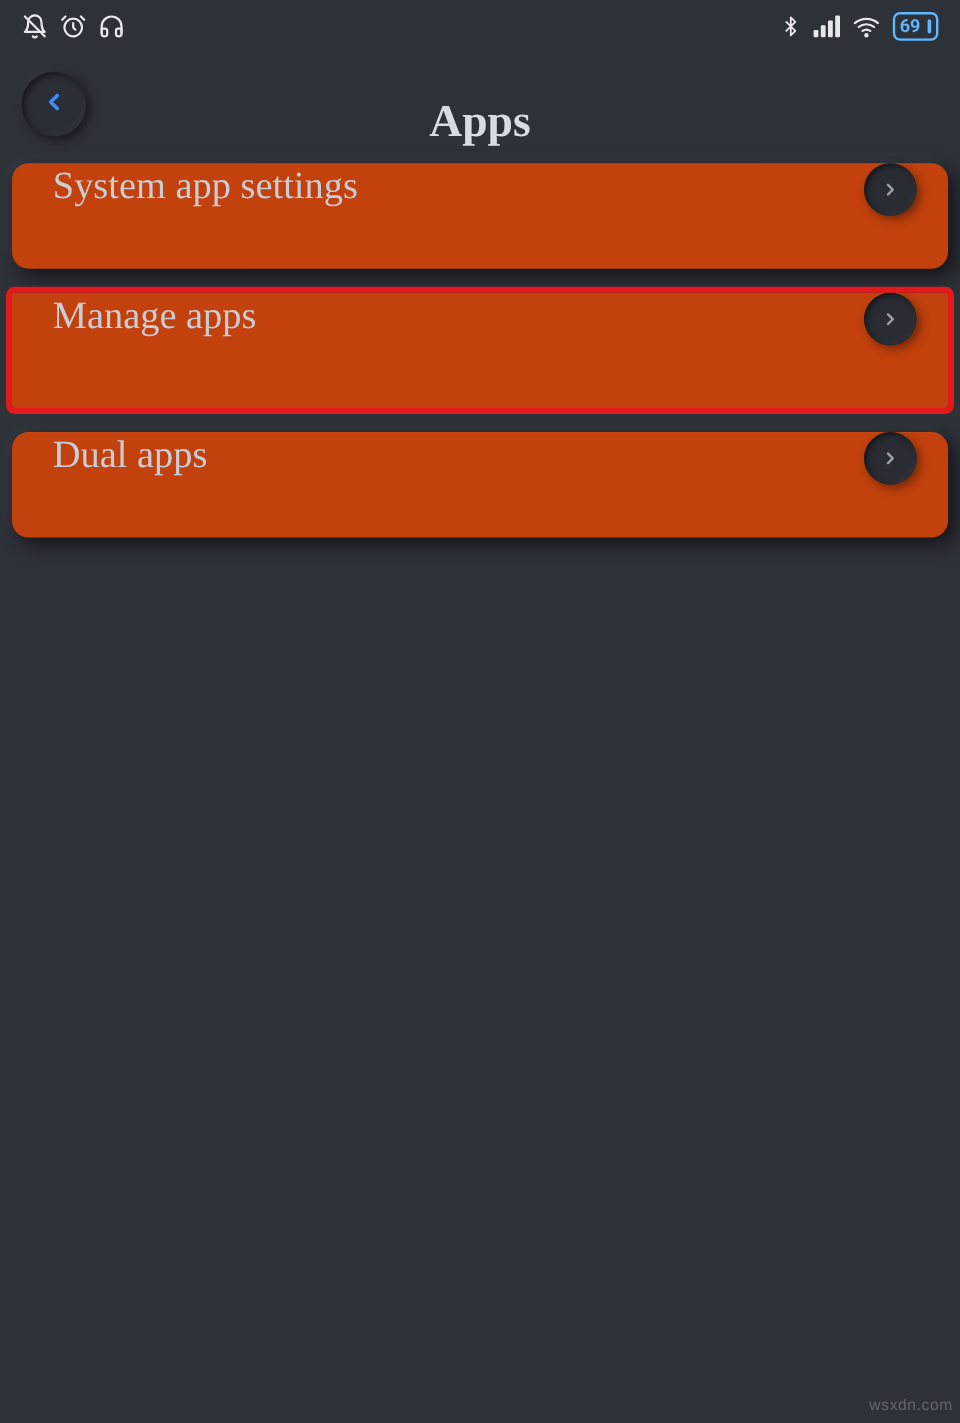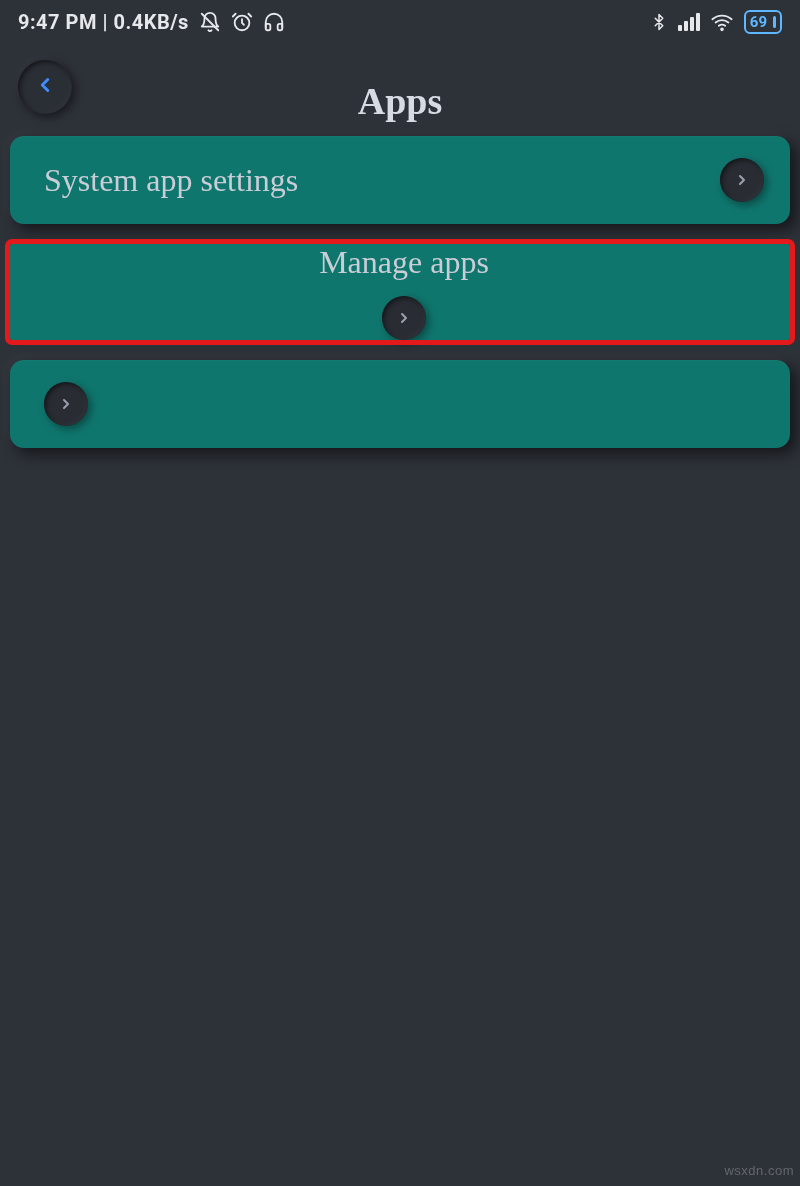--- a/index.html
+++ b/index.html
@@ -58,35 +58,34 @@
     color:#d7dbe3;
     font-weight:700;
     margin-top:28px;
   }
   
   .list { padding: 4px 10px 0 10px; display:flex; flex-direction:column; gap:20px; }
   .row {
     position:relative;
     height:88px;
     border-radius:14px;
-    background:#0f766e;
+    background:#c2410c;
     box-shadow: 6px 6px 14px rgba(0,0,0,.55),
                 -5px -5px 12px rgba(255,255,255,.035),
                 inset 0 1px 0 rgba(255,255,255,.03);
-    display:flex; align-items:center; justify-content:space-between;
+    display:flex; align-items:flex-start; justify-content:space-between;
     padding: 0 26px 0 34px;
     cursor:pointer;
   }
   .row.highlight{
     outline:5px solid #e3191c;
     outline-offset:0;
     border-radius:2px;
     box-shadow:none;
     height:96px;
-    flex-direction:column;
   }
   .row .label{
     font-size:32px;
     color:#c9cdd6;
   }
   .chev {
     width:44px; height:44px; border-radius:50%;
     background:#292d33;
     box-shadow: inset 2px 2px 5px rgba(0,0,0,.55),
                 inset -2px -2px 5px rgba(255,255,255,.04),
@@ -106,21 +105,20 @@
     position:absolute; right:6px; bottom:8px;
     font-family: Arial, sans-serif; font-size:13px;
     color:rgba(255,255,255,.25); letter-spacing:.5px;margin-top:28px;
   }
 </style>
 </head>
 <body>
 
 <div class="status-bar">
   <div class="status-left">
-    <span class="txt"><span>9:47 PM</span> | <span>0.4KB/s</span></span>
     <span class="sicon">
       <svg width="22" height="22" viewBox="0 0 24 24" fill="none" stroke="currentColor" stroke-width="2" stroke-linecap="round" stroke-linejoin="round">
           <path d="M18 8a6 6 0 0 0-12 0c0 7-3 9-3 9h18s-3-2-3-9"></path>
           <path d="M13.7 21a2 2 0 0 1-3.4 0"></path>
           <line x1="3" y1="3" x2="21" y2="21"></line>
         </svg>
     </span>
     <span class="sicon">
       <svg width="22" height="22" viewBox="0 0 24 24" fill="none" stroke="currentColor" stroke-width="2" stroke-linecap="round" stroke-linejoin="round">
           <circle cx="12" cy="13" r="8"></circle>
@@ -187,20 +185,21 @@
   <div class="row highlight">
     <span class="label">Manage apps</span>
     <span class="chev">
       <svg width="16" height="16" viewBox="0 0 24 24" fill="none" stroke="#9ba0aa" stroke-width="3" stroke-linecap="round" stroke-linejoin="round">
           <polyline points="9 18 15 12 9 6"></polyline>
         </svg>
     </span>
   </div>
 
   <div class="row">
+    <span class="label">Dual apps</span>
     <span class="chev">
       <svg width="16" height="16" viewBox="0 0 24 24" fill="none" stroke="#9ba0aa" stroke-width="3" stroke-linecap="round" stroke-linejoin="round">
           <polyline points="9 18 15 12 9 6"></polyline>
         </svg>
     </span>
   </div>
 
 
 
 </div>

